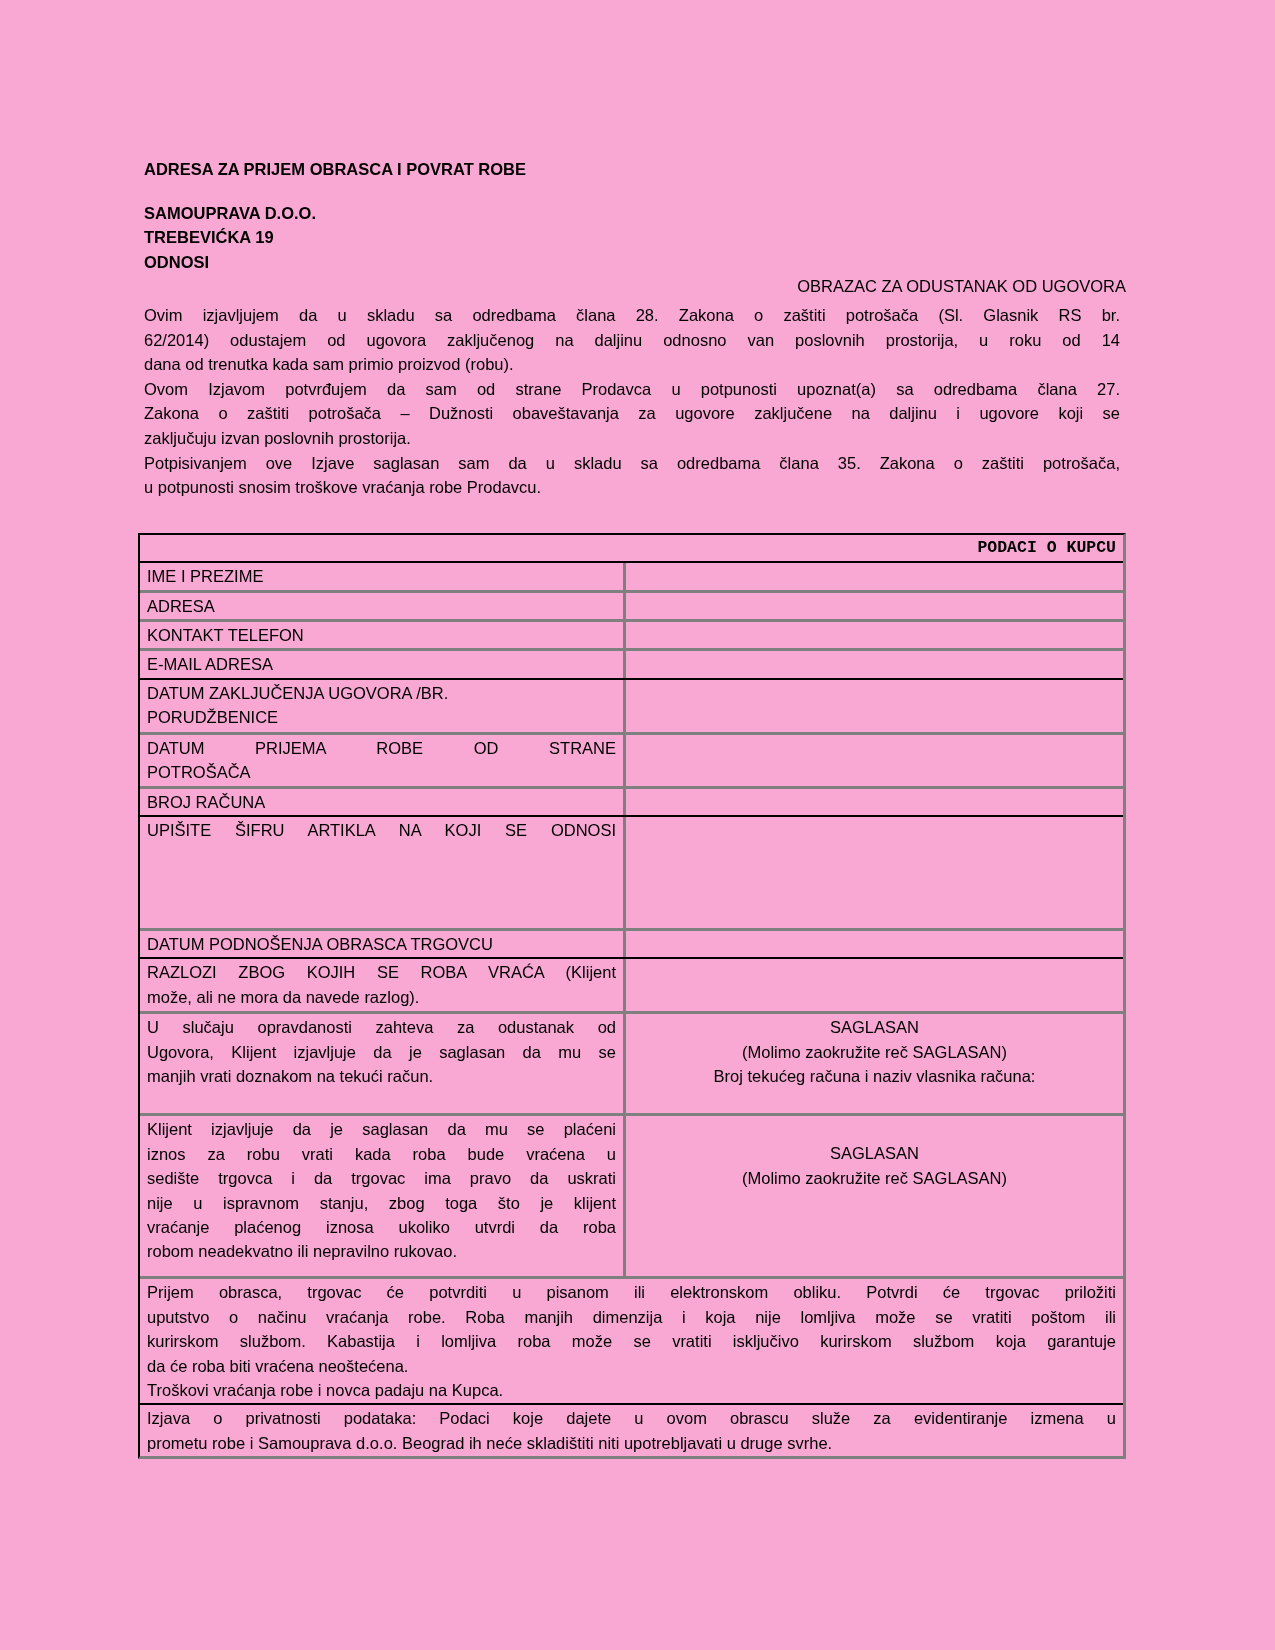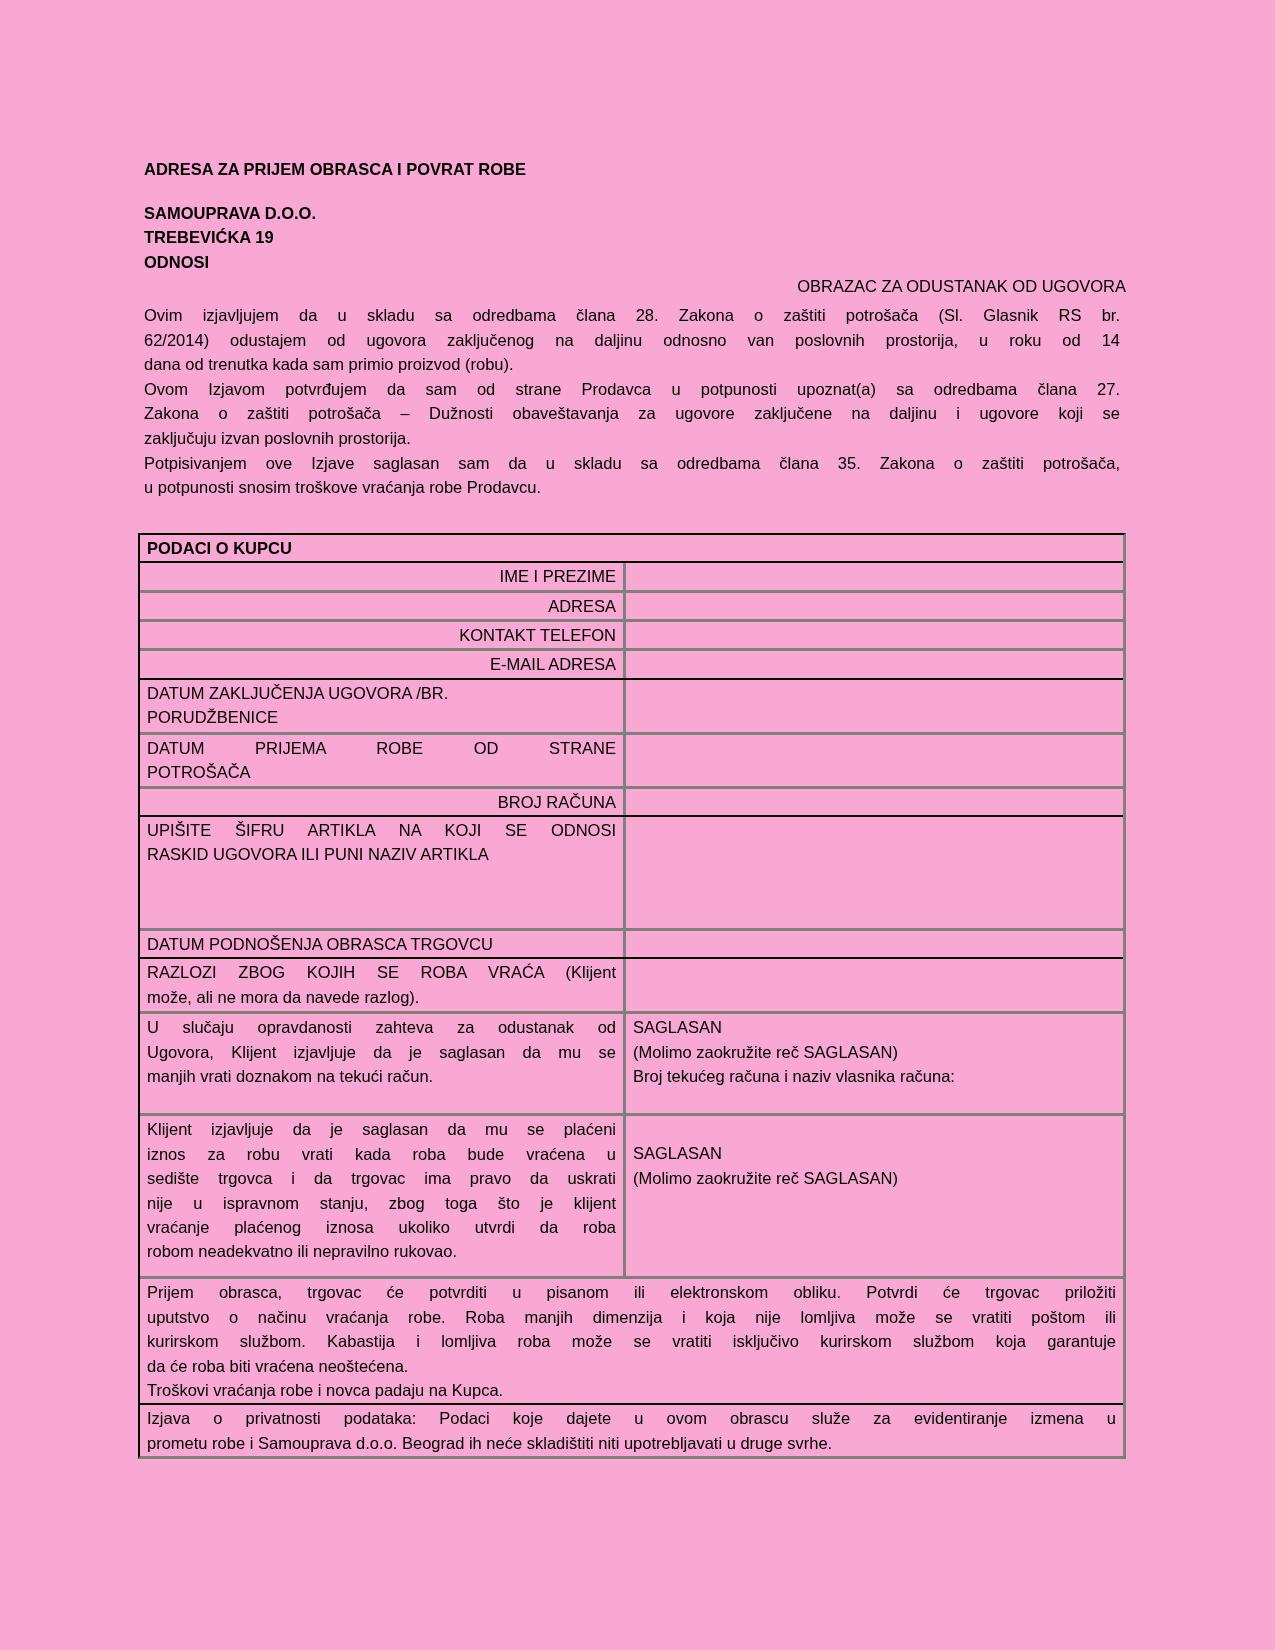--- a/index.html
+++ b/index.html
@@ -21,24 +21,24 @@
     border-top:2px solid #000;border-left:2px solid #000;
     border-right:3px solid #7f7f7f;border-bottom:3px solid #7f7f7f;
     line-height:24.4px;
   }
   .row{display:flex;box-sizing:border-box;}
   .bb-k{border-bottom:2px solid #000;}
   .bb-g{border-bottom:3px solid #7f7f7f;}
   .cl{width:486px;flex:0 0 486px;border-right:3px solid #7f7f7f;padding:1px 7px;box-sizing:border-box;}
   .cr{flex:1 1 auto;padding:1px 7px;box-sizing:border-box;}
   .cfull{flex:1 1 auto;padding:1px 7px;box-sizing:border-box;}
-  .th{text-align:left;font-weight:bold;}
-  .center{}
+  .th{text-align:right;font-weight:bold;font-family:Liberation Mono, monospace;}
+  .center{text-align:center;}
   .pt1{padding-top:25px;}
-  .h28{min-height:28px;} .h27{min-height:27px;text-align:right;} .h55{min-height:55px;} .h53{min-height:53px;}
+  .h28{min-height:28px;} .h27{min-height:27px;} .h55{min-height:55px;} .h53{min-height:53px;}
   .h114{min-height:114px;} .h26{min-height:26px;} .h102{min-height:102px;} .h163{min-height:163px;}
   .h124{min-height:124px;} .h50{min-height:50px;}
 </style>
 </head>
 <body>
 
 <div class="page">
   <div class="doc">
 
     <div class="heading bold tpad">ADRESA ZA PRIJEM OBRASCA I POVRAT ROBE</div>
@@ -105,21 +105,20 @@
       </div>
 
       <div class="row bb-k h27">
         <div class="cl">BROJ RAČUNA</div>
         <div class="cr"></div>
       </div>
 
       <div class="row bb-g h114">
         <div class="cl">
           <div class="stretch">UPIŠITE ŠIFRU ARTIKLA NA KOJI SE ODNOSI</div>
-          <div>RASKID UGOVORA ILI PUNI NAZIV ARTIKLA</div>
         </div>
         <div class="cr"></div>
       </div>
 
       <div class="row bb-k h26">
         <div class="cl">DATUM PODNOŠENJA OBRASCA TRGOVCU</div>
         <div class="cr"></div>
       </div>
 
       <div class="row bb-g h55">

